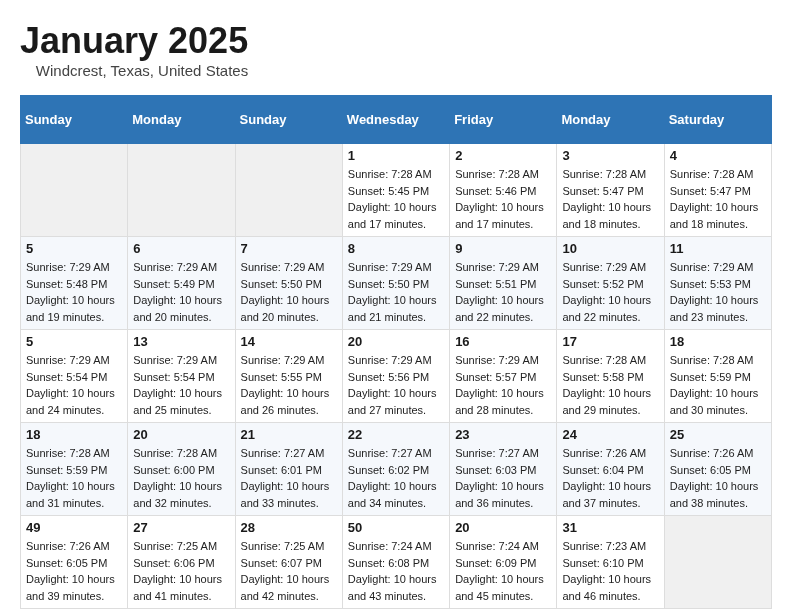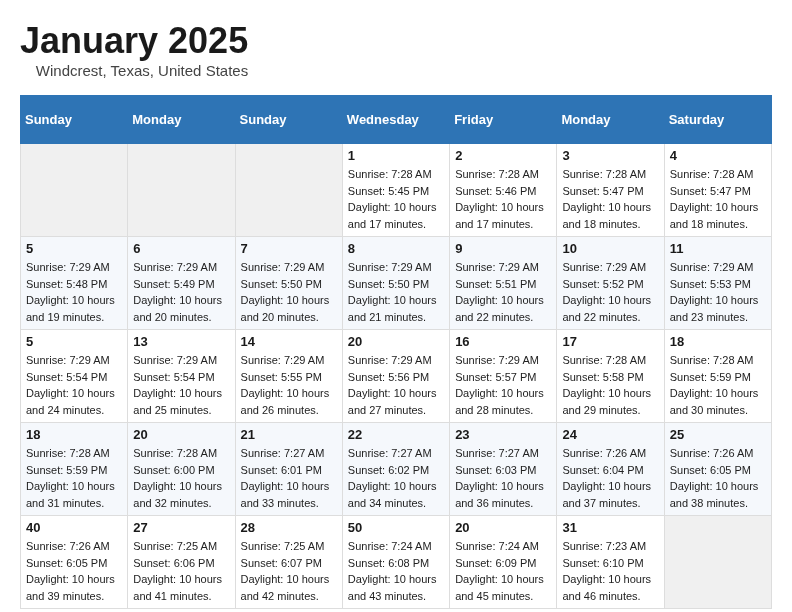--- a/index.html
+++ b/index.html
@@ -283,21 +283,21 @@
         <td>
           <div class="day-number">25</div>
           <div class="day-info" style="white-space: pre-line;">Sunrise: 7:26 AM
 Sunset: 6:05 PM
 Daylight: 10 hours
 and 38 minutes.</div>
         </td>
       </tr>
       <tr>
         <td>
-          <div class="day-number">40</div>
+          <div class="day-number">49</div>
           <div class="day-info" style="white-space: pre-line;">Sunrise: 7:26 AM
 Sunset: 6:05 PM
 Daylight: 10 hours
 and 39 minutes.</div>
         </td>
         <td>
           <div class="day-number">27</div>
           <div class="day-info" style="white-space: pre-line;">Sunrise: 7:25 AM
 Sunset: 6:06 PM
 Daylight: 10 hours

